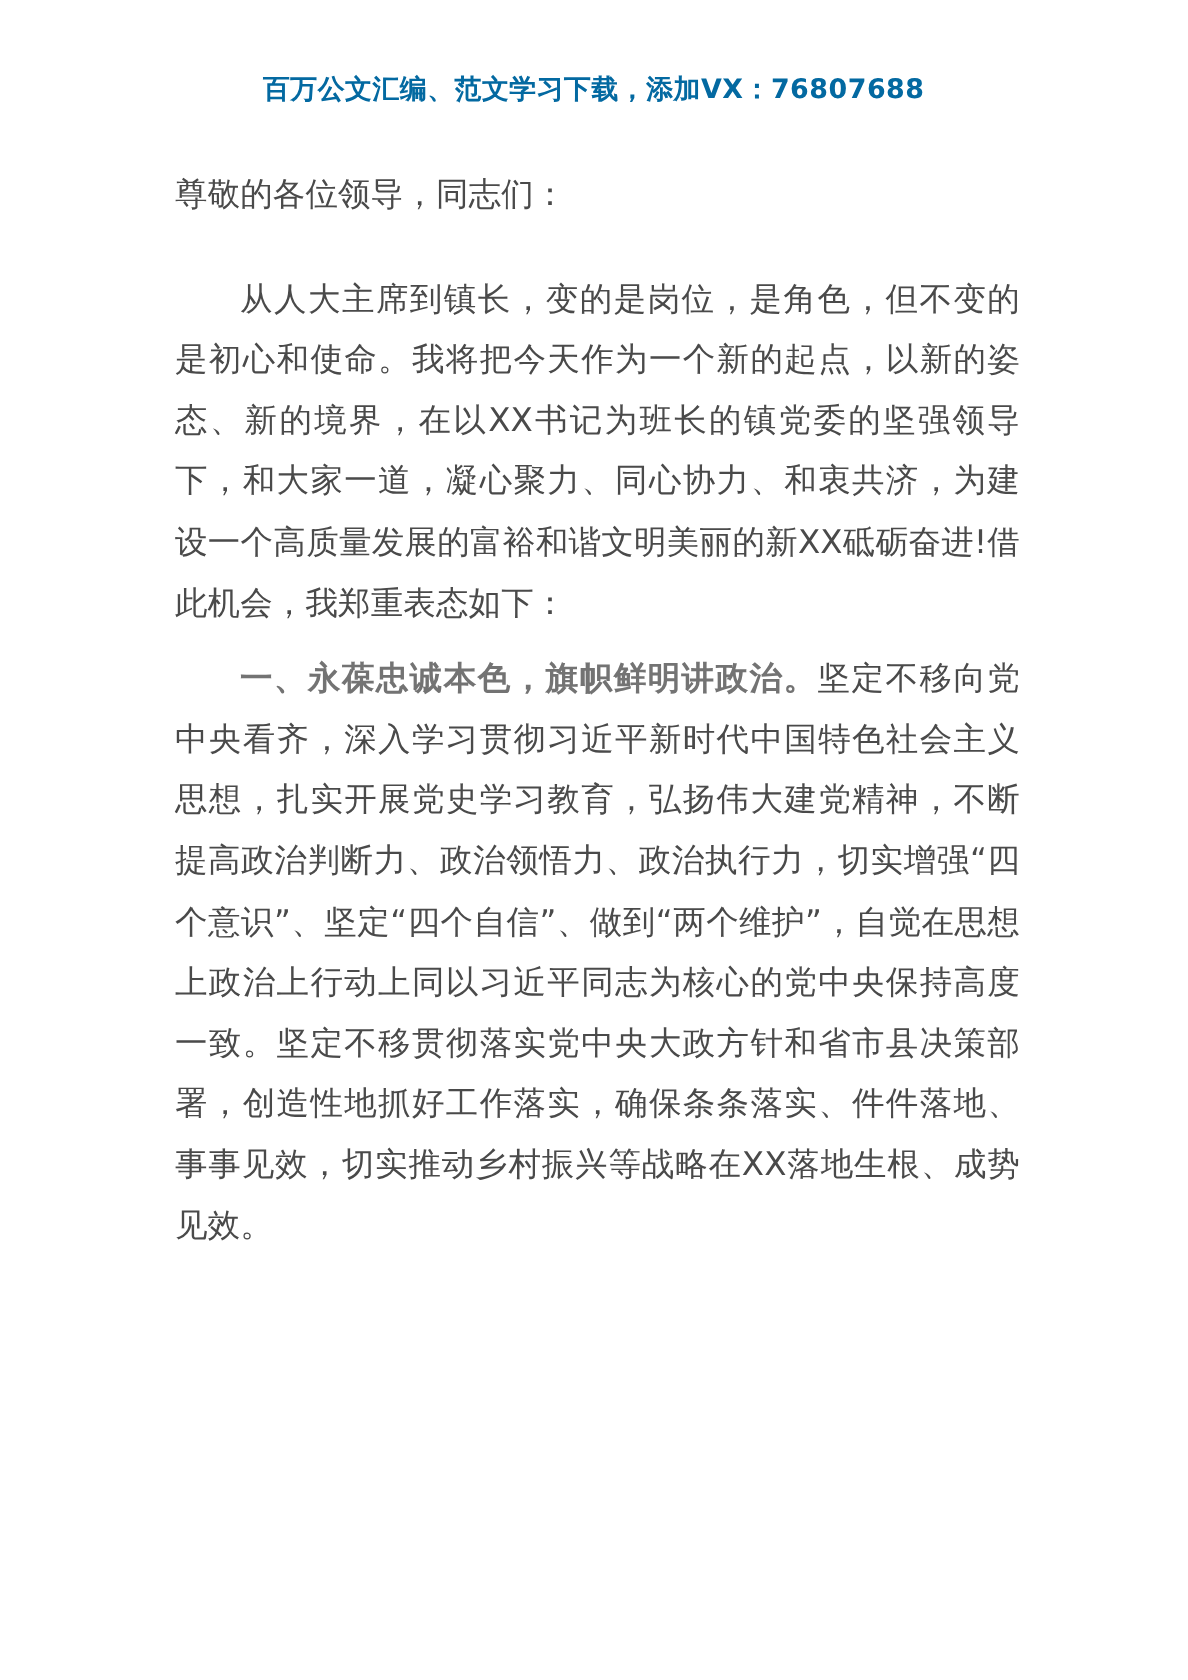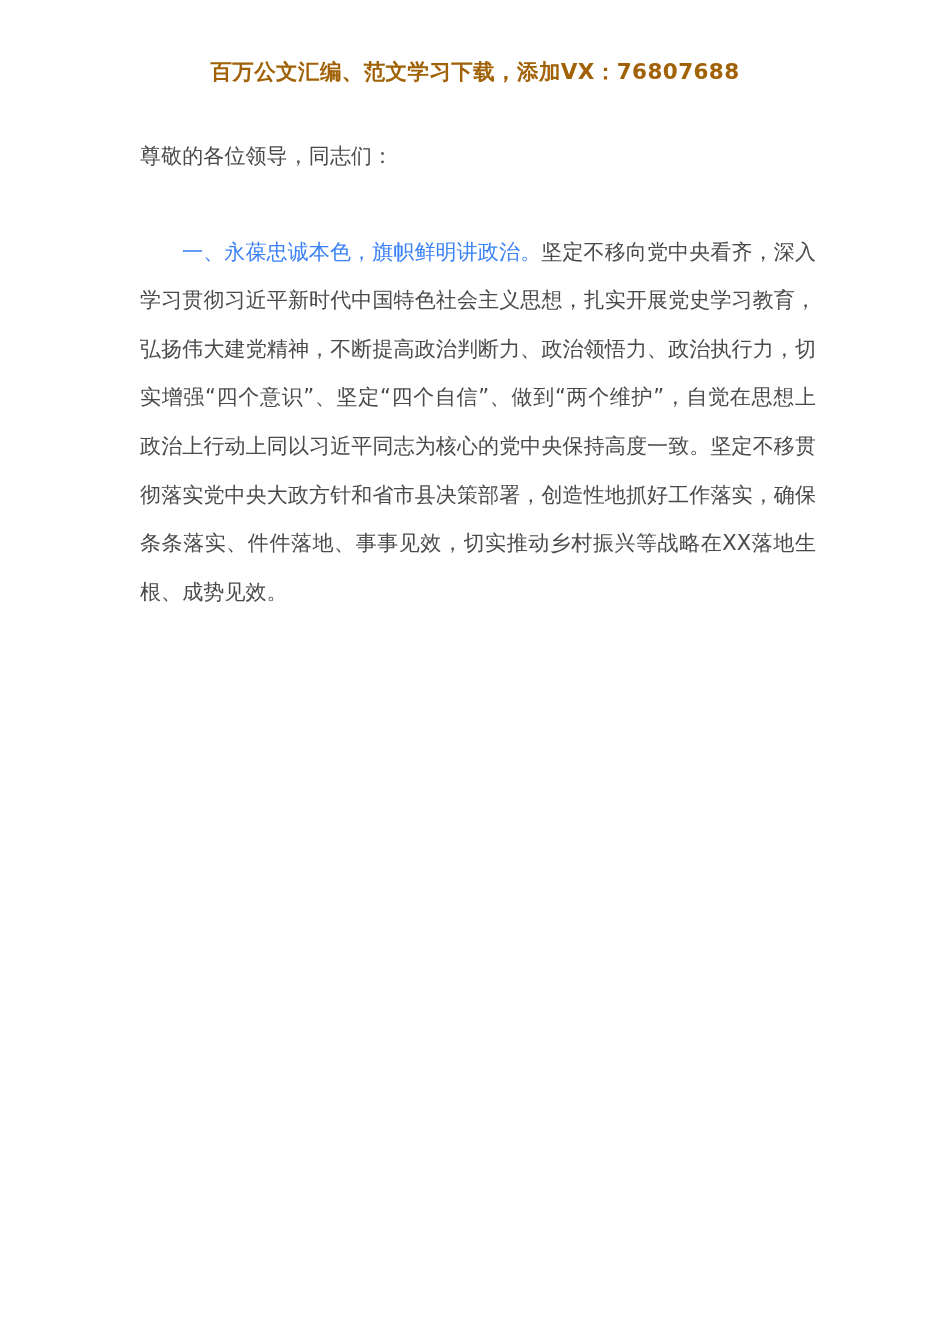--- a/index.html
+++ b/index.html
@@ -20,72 +20,73 @@
     height: 1344px;
     background: #ffffff;
     box-sizing: border-box;
   }
   .watermark-header {
     position: absolute;
     top: 58px;
     left: 0;
     width: 950px;
     text-align: center;
-    color: #a16207;
+    color: #0369a1;
     font-size: 21.5px;
     font-weight: 700;
     letter-spacing: 0.4px;
     line-height: 1.3;
     white-space: nowrap;
   }
   .doc-body {
     position: absolute;
     top: 132px;
     left: 140px;
     width: 676px;
   }
   .para {
     margin: 0 0 0 0;
     color: #4a4a4a;
-    font-size: 21px;
+    font-size: 26px;
     line-height: 48.6px;
     text-align: justify;
     text-justify: inter-ideograph;
     letter-spacing: 0.1px;
     word-break: break-all;
   }
   .para.indent {
     text-indent: 2em;
   }
   .salutation {
     margin-bottom: 11px;
   }
   .gap {
     height: 12px;
   }
   .bold-lead {
-    font-weight: 400;
-    color: #3b82f6;
+    font-weight: 700;
+    color: #737373;
   }
 </style>
 </head>
 <body>
 
 <div class="page">
 
   <div class="watermark-header">百万公文汇编、范文学习下载，添加VX：76807688</div>
 
   <div class="doc-body">
 
     <p class="para salutation">尊敬的各位领导，同志们：</p>
 
     <div class="gap"></div>
 
 
     <div class="gap"></div>
 
+    <p class="para indent">从人大主席到镇长，变的是岗位，是角色，但不变的是初心和使命。我将把今天作为一个新的起点，以新的姿态、新的境界，在以XX书记为班长的镇党委的坚强领导下，和大家一道，凝心聚力、同心协力、和衷共济，为建设一个高质量发展的富裕和谐文明美丽的新XX砥砺奋进!借此机会，我郑重表态如下：</p>
 
     <div class="gap"></div>
 
     <p class="para indent"><span class="bold-lead">一、永葆忠诚本色，旗帜鲜明讲政治。</span><span>坚定不移向党中央看齐，深入学习贯彻习近平新时代中国特色社会主义思想，扎实开展党史学习教育，弘扬伟大建党精神，不断提高政治判断力、政治领悟力、政治执行力，切实增强“四个意识”、坚定“四个自信”、做到“两个维护”，自觉在思想上政治上行动上同以习近平同志为核心的党中央保持高度一致。坚定不移贯彻落实党中央大政方针和省市县决策部署，创造性地抓好工作落实，确保条条落实、件件落地、事事见效，切实推动乡村振兴等战略在XX落地生根、成势见效。</span></p>
 
   </div>
 </div>
 
 </body></html>

